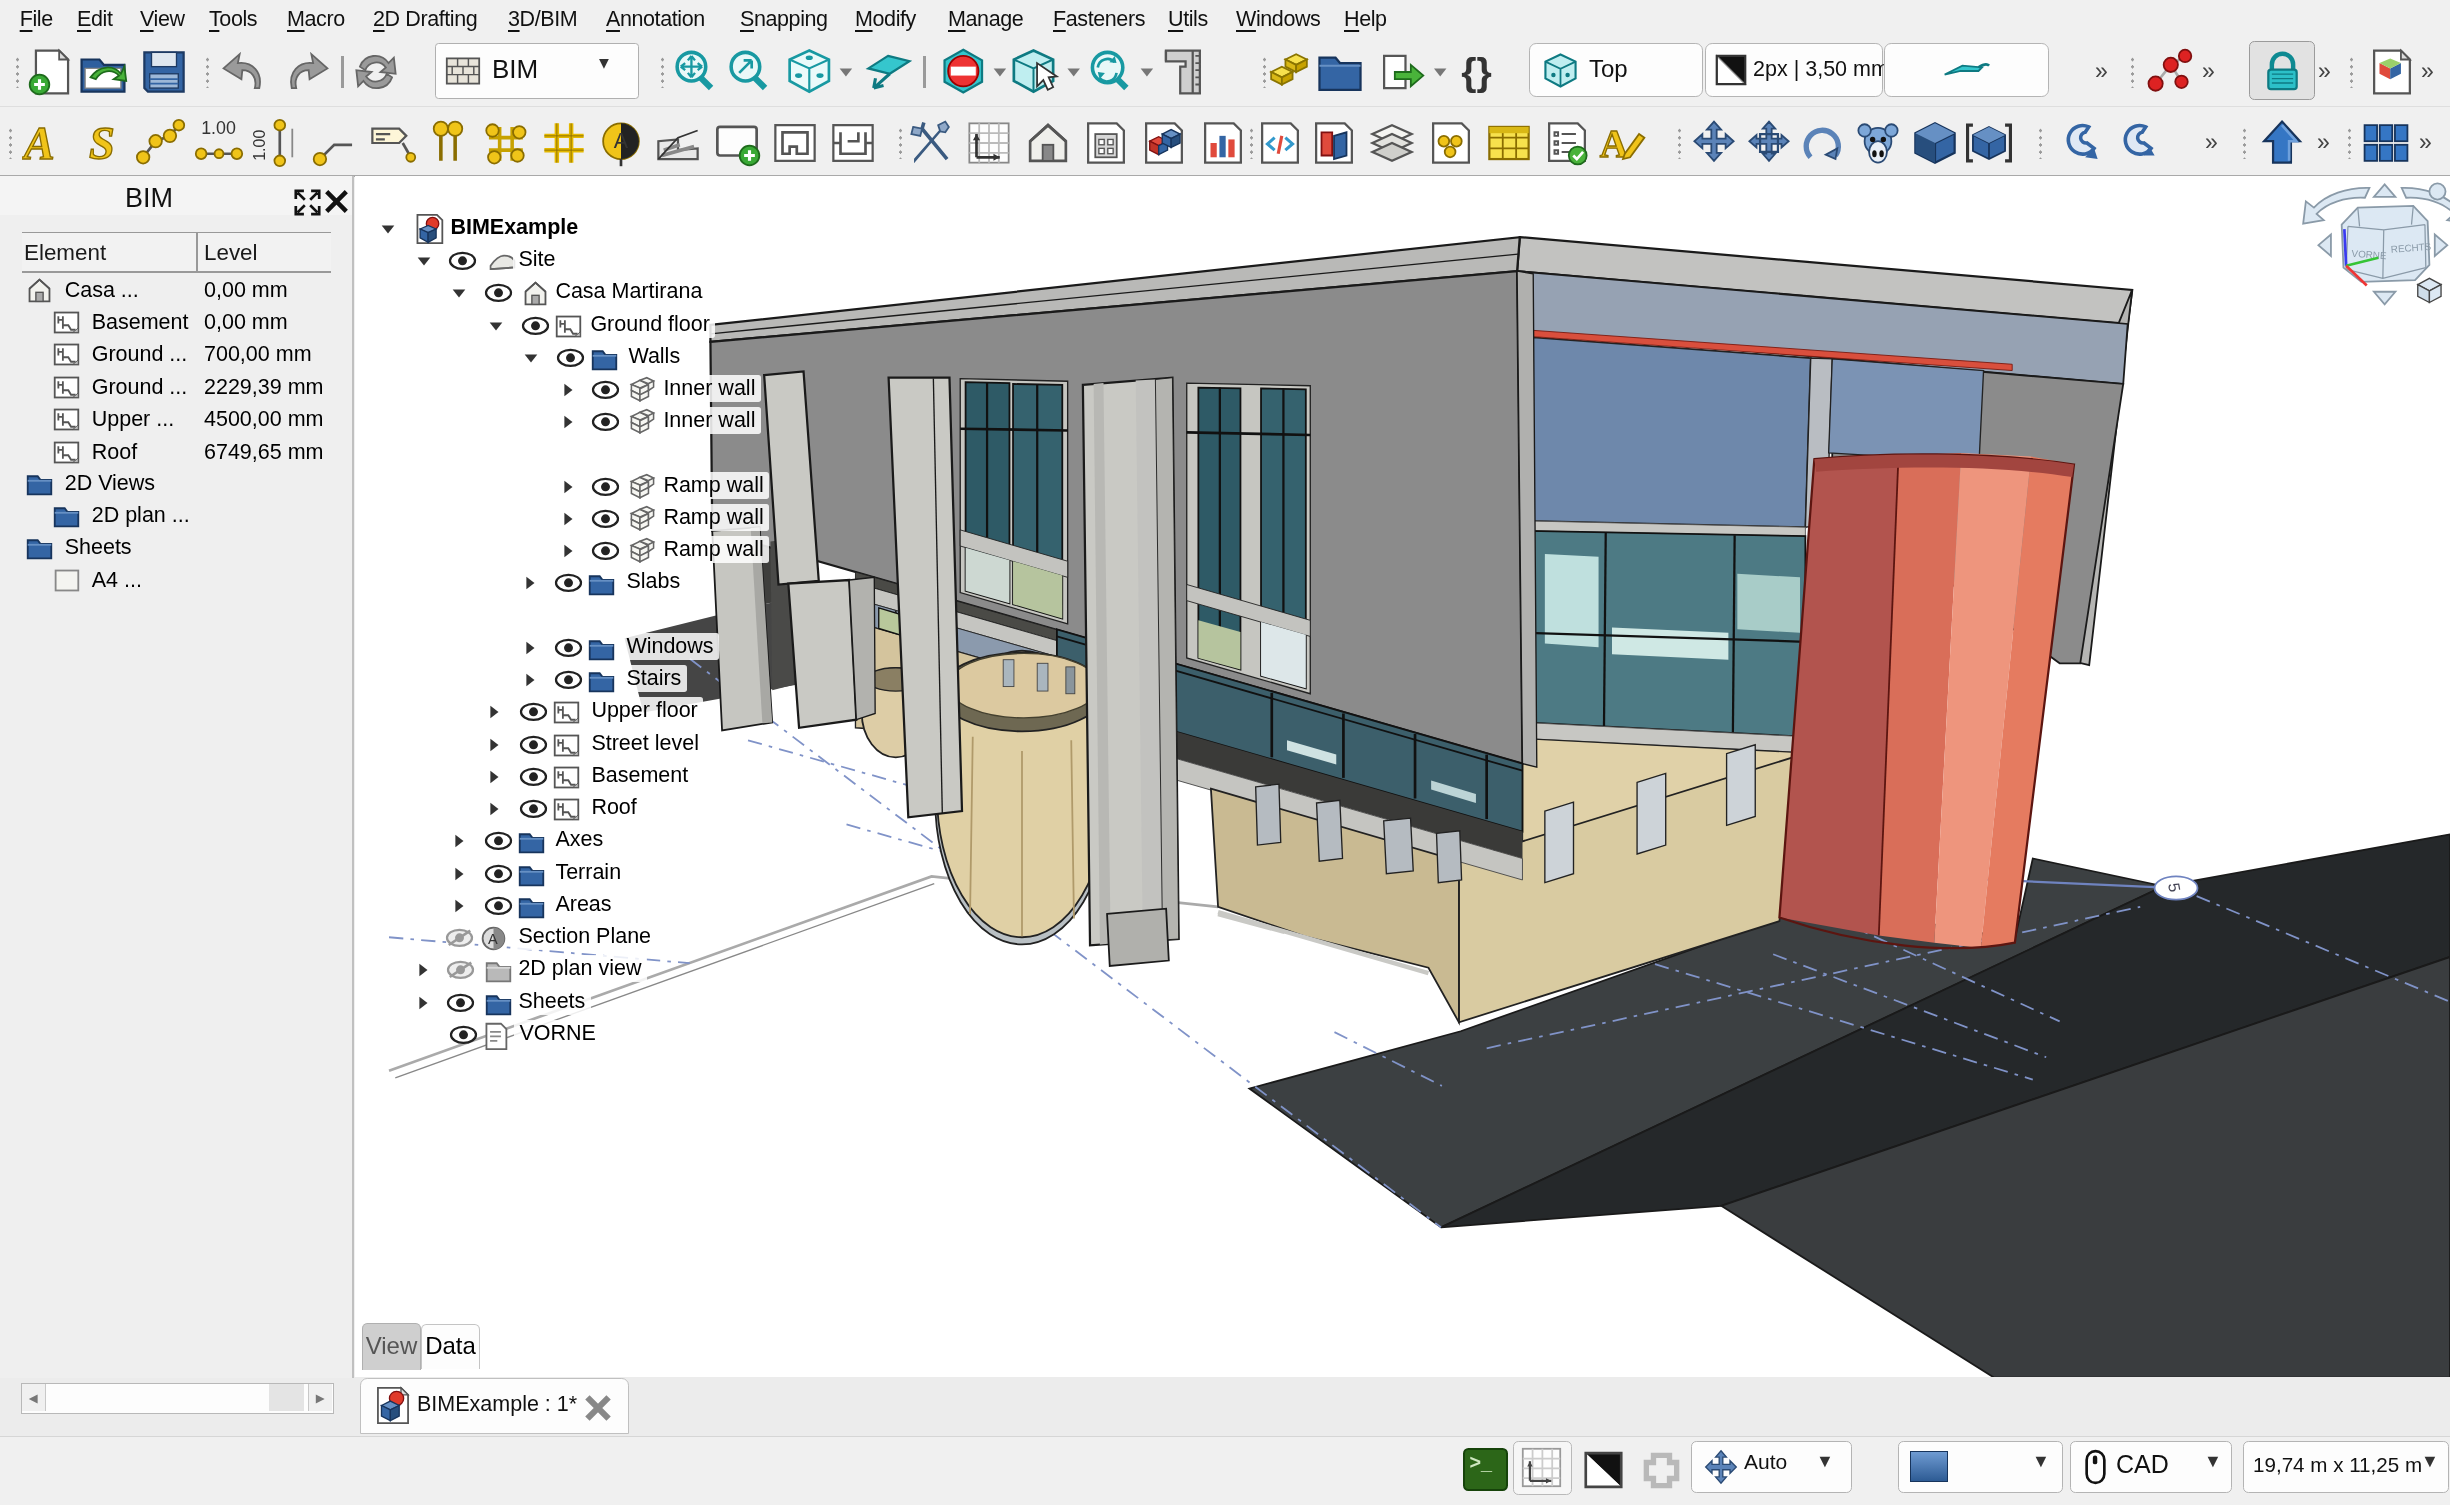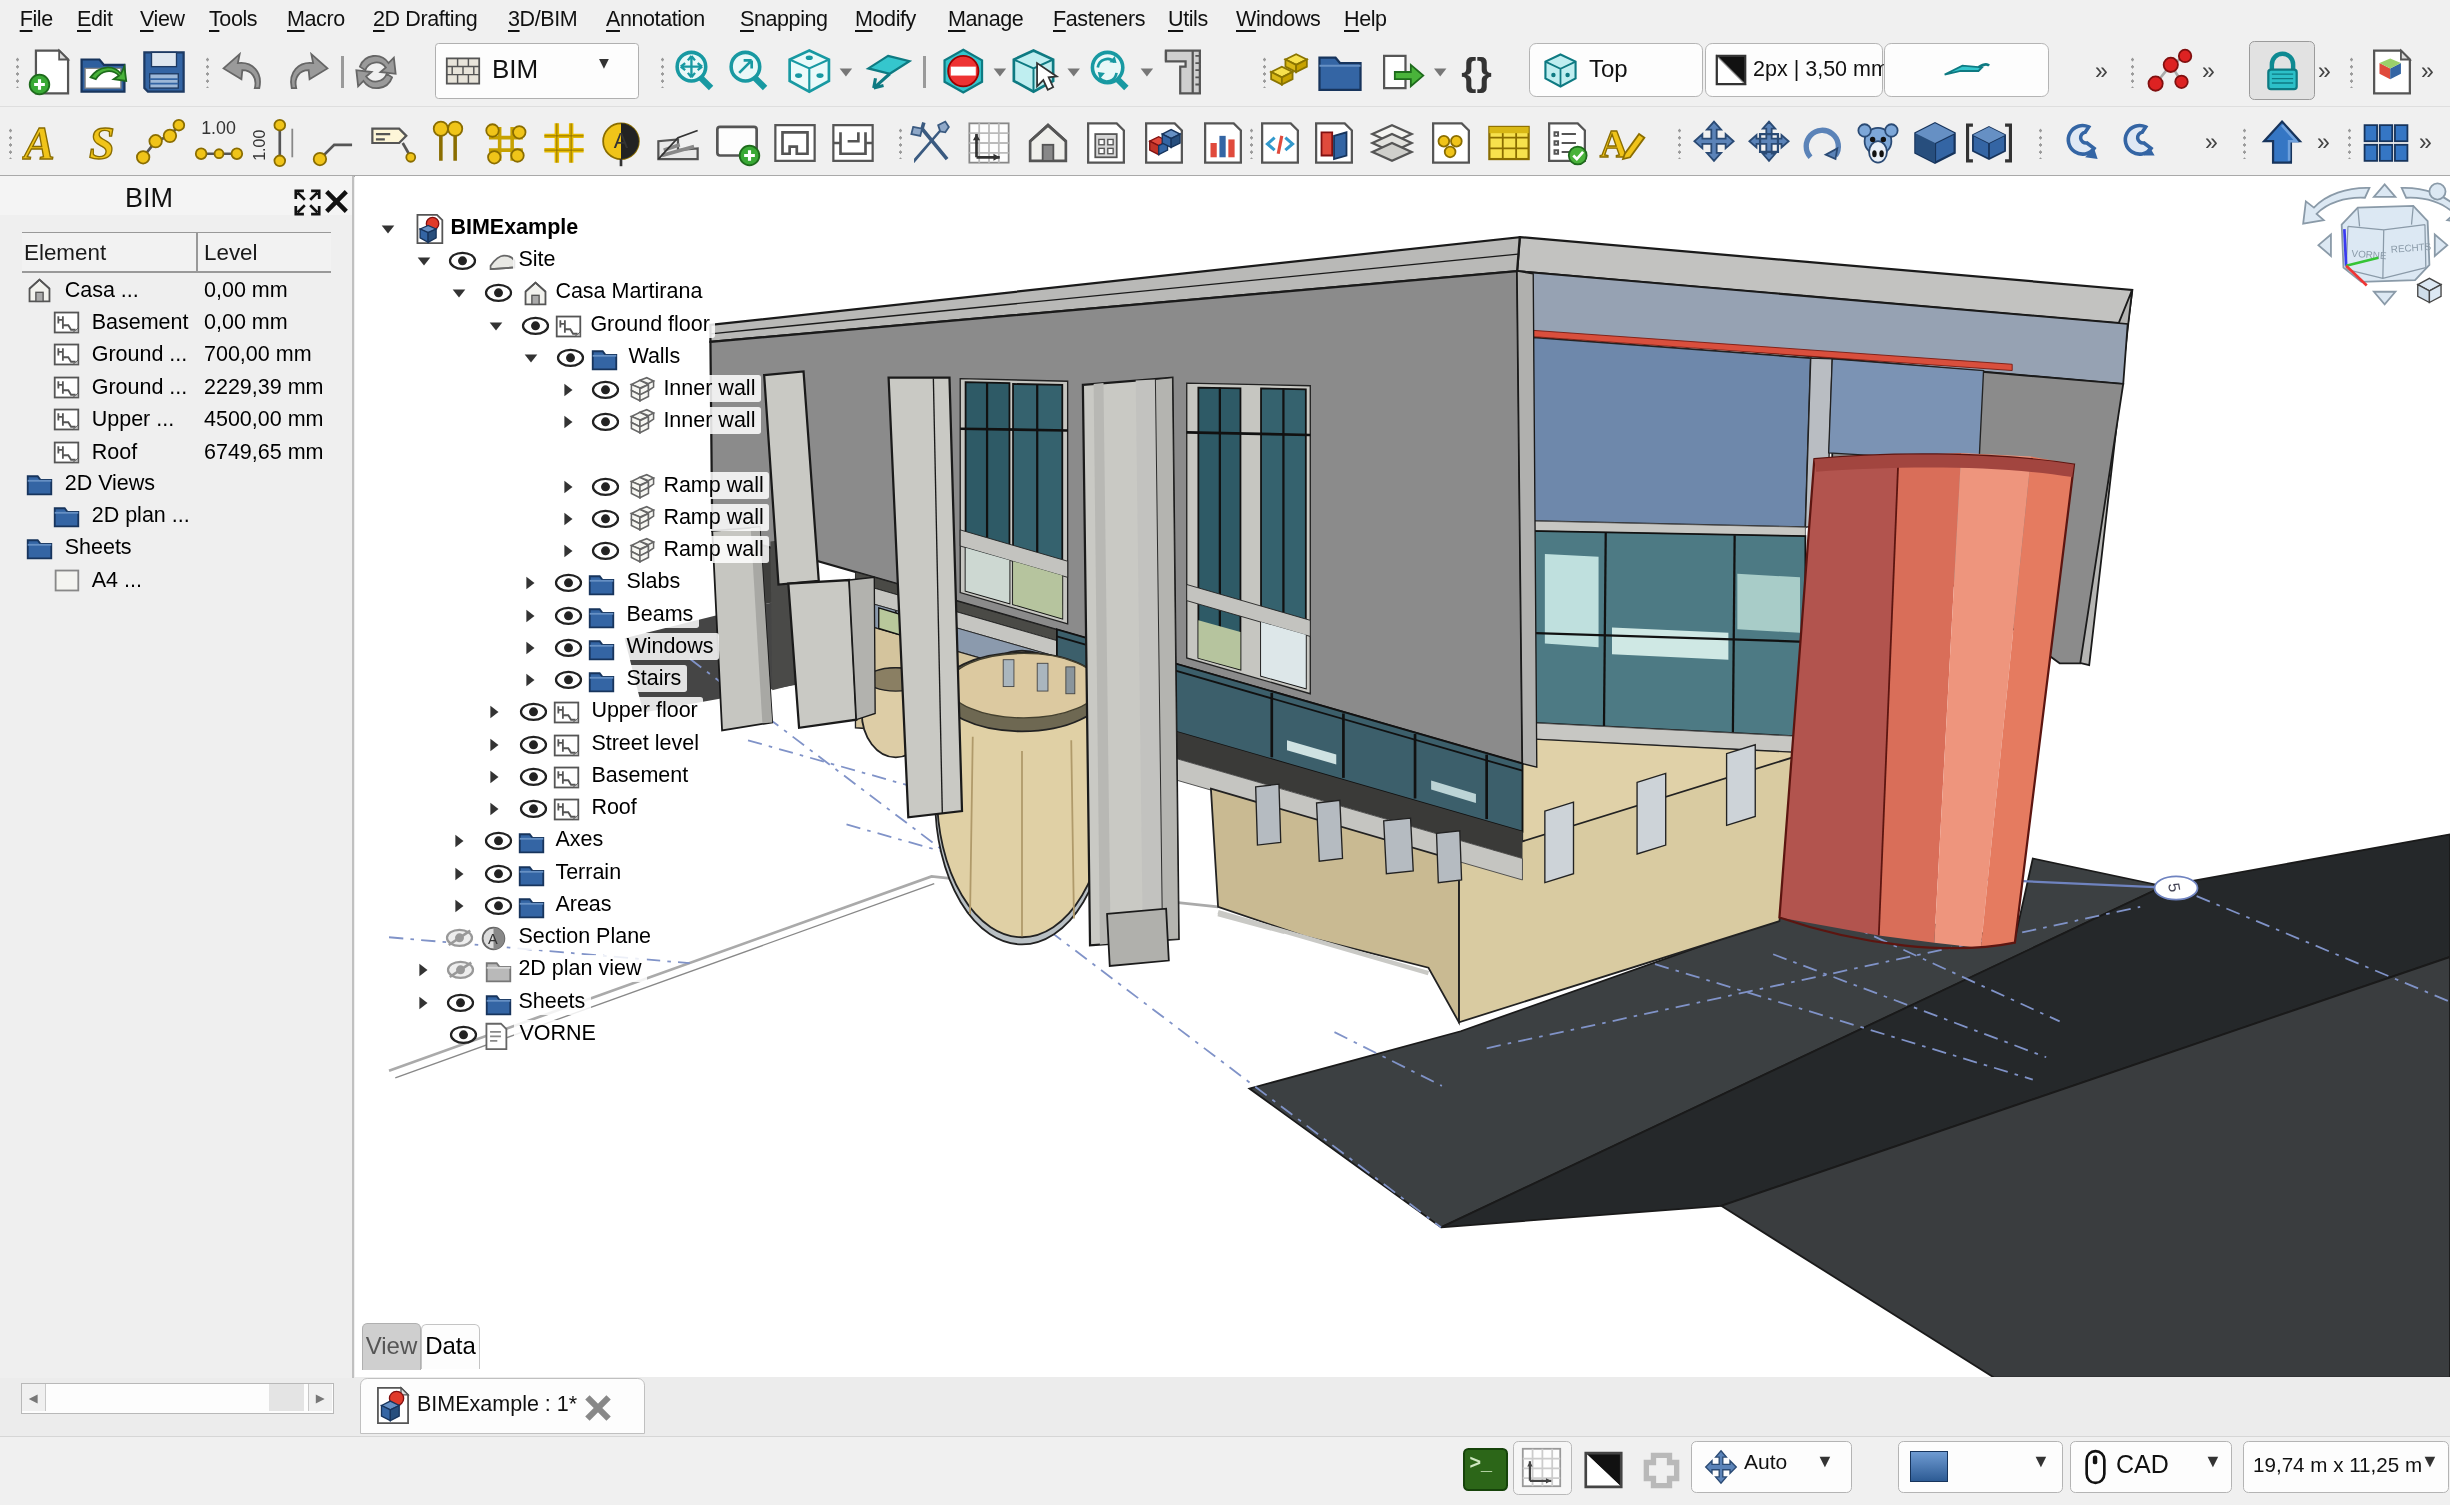--- a/index.html
+++ b/index.html
@@ -764,32 +764,20 @@
           <use href="#tArrR"></use>
         </svg>
         <svg style="position:absolute;left:199px;top:7.2px" width="29" height="19.7" viewBox="0 0 32 22">
           <use href="#tEye"></use>
         </svg>
         <svg style="position:absolute;left:232px;top:2.7px" width="29" height="29" viewBox="0 0 32 32">
           <use href="#tFolder"></use>
         </svg>
         <span class="lbl" style="position:absolute;left:266px;top:1.8px;">Slabs</span>
       </div>
-<div class="trow" style="left:0;top:423px;width:806px">
-        <svg style="position:absolute;left:166px;top:8px" width="18" height="18" viewBox="0 0 20 20">
-          <use href="#tArrR"></use>
-        </svg>
-        <svg style="position:absolute;left:199px;top:7.2px" width="29" height="19.7" viewBox="0 0 32 22">
-          <use href="#tEye"></use>
-        </svg>
-        <svg style="position:absolute;left:232px;top:2.7px" width="29" height="29" viewBox="0 0 32 32">
-          <use href="#tFolder"></use>
-        </svg>
-        <span class="lbl" style="position:absolute;left:266px;top:1.8px;">Beams</span>
-      </div>
 <div class="trow" style="left:0;top:455px;width:806px">
         <svg style="position:absolute;left:166px;top:8px" width="18" height="18" viewBox="0 0 20 20">
           <use href="#tArrR"></use>
         </svg>
         <svg style="position:absolute;left:199px;top:7.2px" width="29" height="19.7" viewBox="0 0 32 22">
           <use href="#tEye"></use>
         </svg>
         <svg style="position:absolute;left:232px;top:2.7px" width="29" height="29" viewBox="0 0 32 32">
           <use href="#tFolder"></use>
         </svg>
@@ -1036,21 +1024,21 @@
 
 <div class="abs" style="left:20.6px;top:1207px;width:311px;height:29px;background:#fdfdfd;border:0.9px solid #b8b8b8;">
 <div class="abs" style="left:0;top:0;width:23px;height:27px;background:#f0f0f0;border-right:0.9px solid #c8c8c8;color:#777;font-size:11.6px;text-align:center;line-height:27px">◀</div>
 <div class="abs" style="left:247px;top:0;width:35px;height:27px;background:#e4e4e4;"></div>
 <div class="abs" style="left:286px;top:0;width:23px;height:27px;background:#f0f0f0;border-left:0.9px solid #c8c8c8;color:#777;font-size:11.6px;text-align:center;line-height:27px">▶</div>
 </div>
 </path></div>
 <div id="botstrip" class="abs"></div>
 <div class="abs" style="left:362px;top:1323px;width:57px;height:46px;background:#cfcfcf;border:1.8px solid #b0b0b0;border-bottom:none;border-radius:5.4px 5.4px 0 0;color:#555;font-size:24px;text-align:center;line-height:43px;">View</div>
 <div class="abs" style="left:421px;top:1324px;width:57px;height:44px;background:#fdfdfd;border:1.8px solid #c4c4c4;border-bottom:none;border-radius:5.4px 5.4px 0 0;color:#000;font-size:24px;text-align:center;line-height:41px;">Data</div>
-<div class="abs" style="left:360px;top:1378px;width:267px;height:54px;background:#fdfdfd;border:1.8px solid #c0c0c0;border-radius:7.2px 7.2px 0 0;padding-left:16px;">
+<div class="abs" style="left:360px;top:1378px;width:267px;height:54px;background:#fdfdfd;border:1.8px solid #c0c0c0;border-radius:7.2px 7.2px 0 0;">
 <svg class="abs" style="left:12.5px;top:7.2px" width="38" height="39" viewBox="0 0 42 44">
       <path d="M4 2 h26 l8 8 v32 h-34z" fill="#fff" stroke="#555" stroke-width="2"></path>
       <path d="M30 2 l8 8 h-8z" fill="#ddd" stroke="#555" stroke-width="1.5"></path>
       <circle cx="25" cy="14" r="8" fill="#e03a2a" stroke="#801010" stroke-width="1.5"></circle>
       <path d="M8 22 l10 -5 10 5 -10 5z" fill="#6690c4" stroke="#17345c" stroke-width="1.5"></path>
       <path d="M8 22 v12 l10 5 v-12z" fill="#3465a4" stroke="#17345c" stroke-width="1.5"></path>
       <path d="M28 22 v12 l-10 5 v-12z" fill="#274e7d" stroke="#17345c" stroke-width="1.5"></path>
     </svg>
 <span class="abs" style="left:56px;top:13.4px;font-size:21.5px;color:#111">BIMExample : 1*</span>
 <svg class="abs" style="left:222px;top:14.3px" width="30" height="30" viewBox="0 0 34 34">

